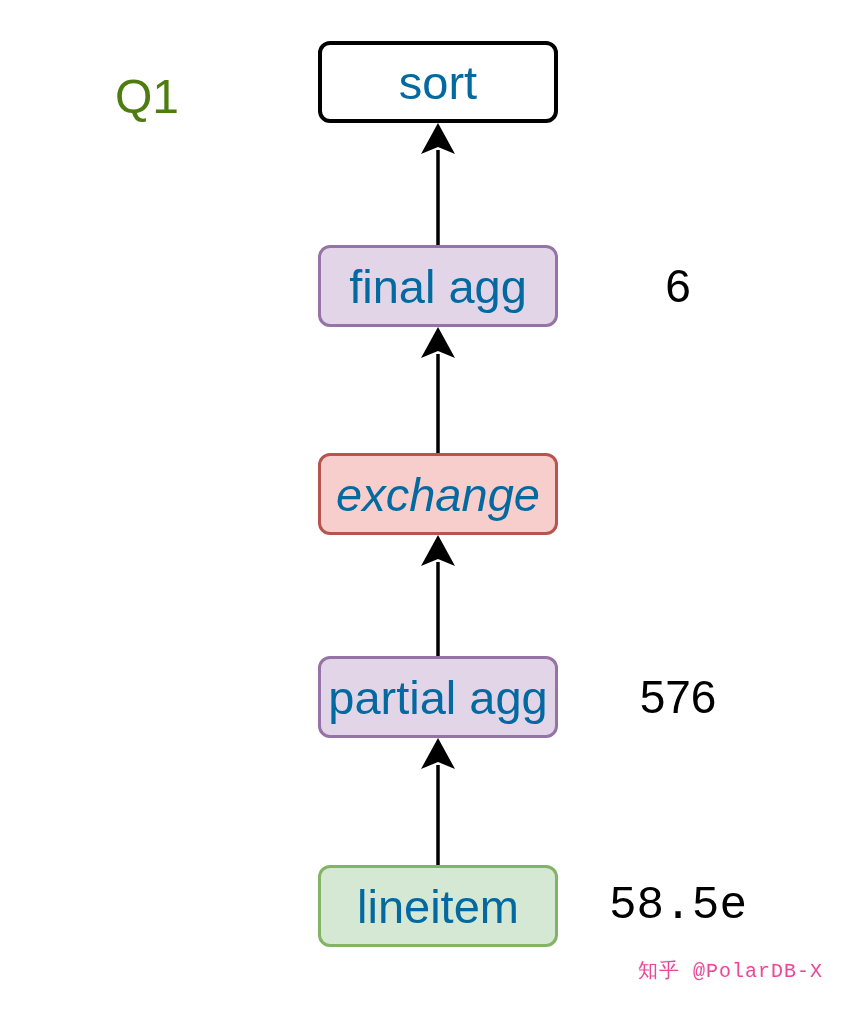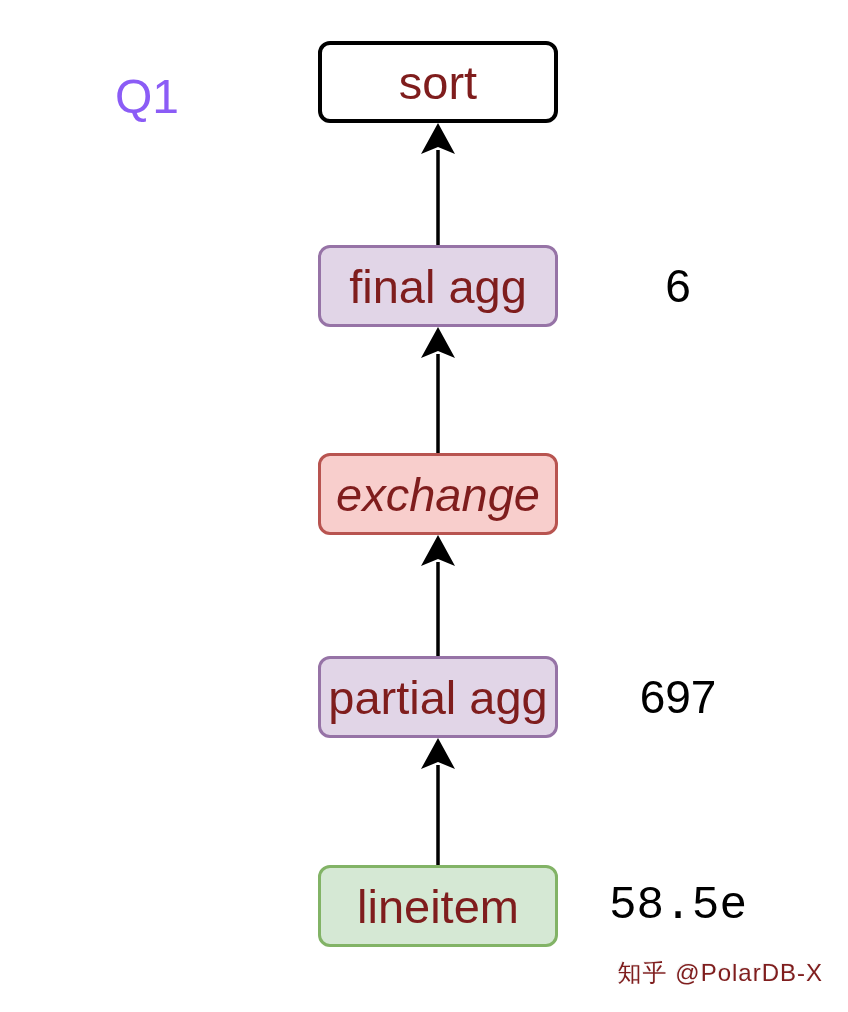--- a/index.html
+++ b/index.html
@@ -17,35 +17,35 @@
   }
   .query-label {
     position: absolute;
     left: 112px;
     top: 68px;
     width: 70px;
     height: 58px;
     line-height: 58px;
     text-align: center;
     font-size: 48px;
-    color: #8b5cf6;
+    color: #4d7c0f;
     white-space: nowrap;
   }
   .node {
     position: absolute;
     left: 318px;
     width: 240px;
     height: 82px;
     box-sizing: border-box;
     border-radius: 12px;
     display: flex;
     align-items: center;
     justify-content: center;
     font-size: 47px;
-    color: #7f1d1d;
+    color: #0369a1;
     white-space: nowrap;
     border: 3px solid #000;
   }
   .node-sort        { top: 41px;  border-width: 4px; }
   .node-final-agg   { top: 245px; align-items: center; }
   .node-exchange    { top: 453px; }
   .node-partial-agg { top: 656px; }
   .node-lineitem    { top: 865px; }
 
   .annotation {
@@ -70,25 +70,26 @@
   }
   .arrow-1 { top: 123px; height: 122px; }
   .arrow-2 { top: 327px; height: 126px; }
   .arrow-3 { top: 535px; height: 121px; }
   .arrow-4 { top: 738px; height: 127px; }
 
   .watermark {
     position: absolute;
     top: 957px;
     right: 25px;
-    font-size: 24px;
-    color: #7f1d1d;
+    font-size: 20px;
+    color: #ec4899;
     text-shadow: 1px 1px 0 #ffffff, -1px -1px 0 #f2f2f2;
     letter-spacing: 1px;
     white-space: nowrap;
+    font-family: Liberation Mono, monospace;
   }
 </style>
 </head>
 <body>
 
 <div class="canvas">
 
   <div class="query-label">Q1</div>
 
   <div class="node node-sort" style="background: rgb(255, 255, 255); border-color: rgb(0, 0, 0);">
@@ -106,21 +107,21 @@
   <div class="node node-partial-agg" style="background: rgb(225, 213, 231); border-color: rgb(150, 115, 166);">
     <span>partial agg</span>
   </div>
 
   <div class="node node-lineitem" style="background: rgb(213, 232, 212); border-color: rgb(130, 179, 102);">
     <span>lineitem</span>
   </div>
 
   <div class="annotation ann-final-agg">6</div>
 
-  <div class="annotation ann-partial-agg">697</div>
+  <div class="annotation ann-partial-agg">576</div>
 
   <div class="annotation ann-lineitem">58.5e</div>
 
   <svg class="arrow arrow-1" viewBox="0 0 40 122" preserveAspectRatio="none">
     <line class="arrow-line" x1="20" y1="122" x2="20" y2="27" stroke-width="3.5" stroke="#000000"></line>
     <polygon class="arrow-head" points="20,0 37,31 20,24 3,31" fill="#000000"></polygon>
   </svg>
 
   <svg class="arrow arrow-2" viewBox="0 0 40 126" preserveAspectRatio="none">
     <line class="arrow-line" x1="20" y1="126" x2="20" y2="27" stroke-width="3.5" stroke="#000000"></line>

